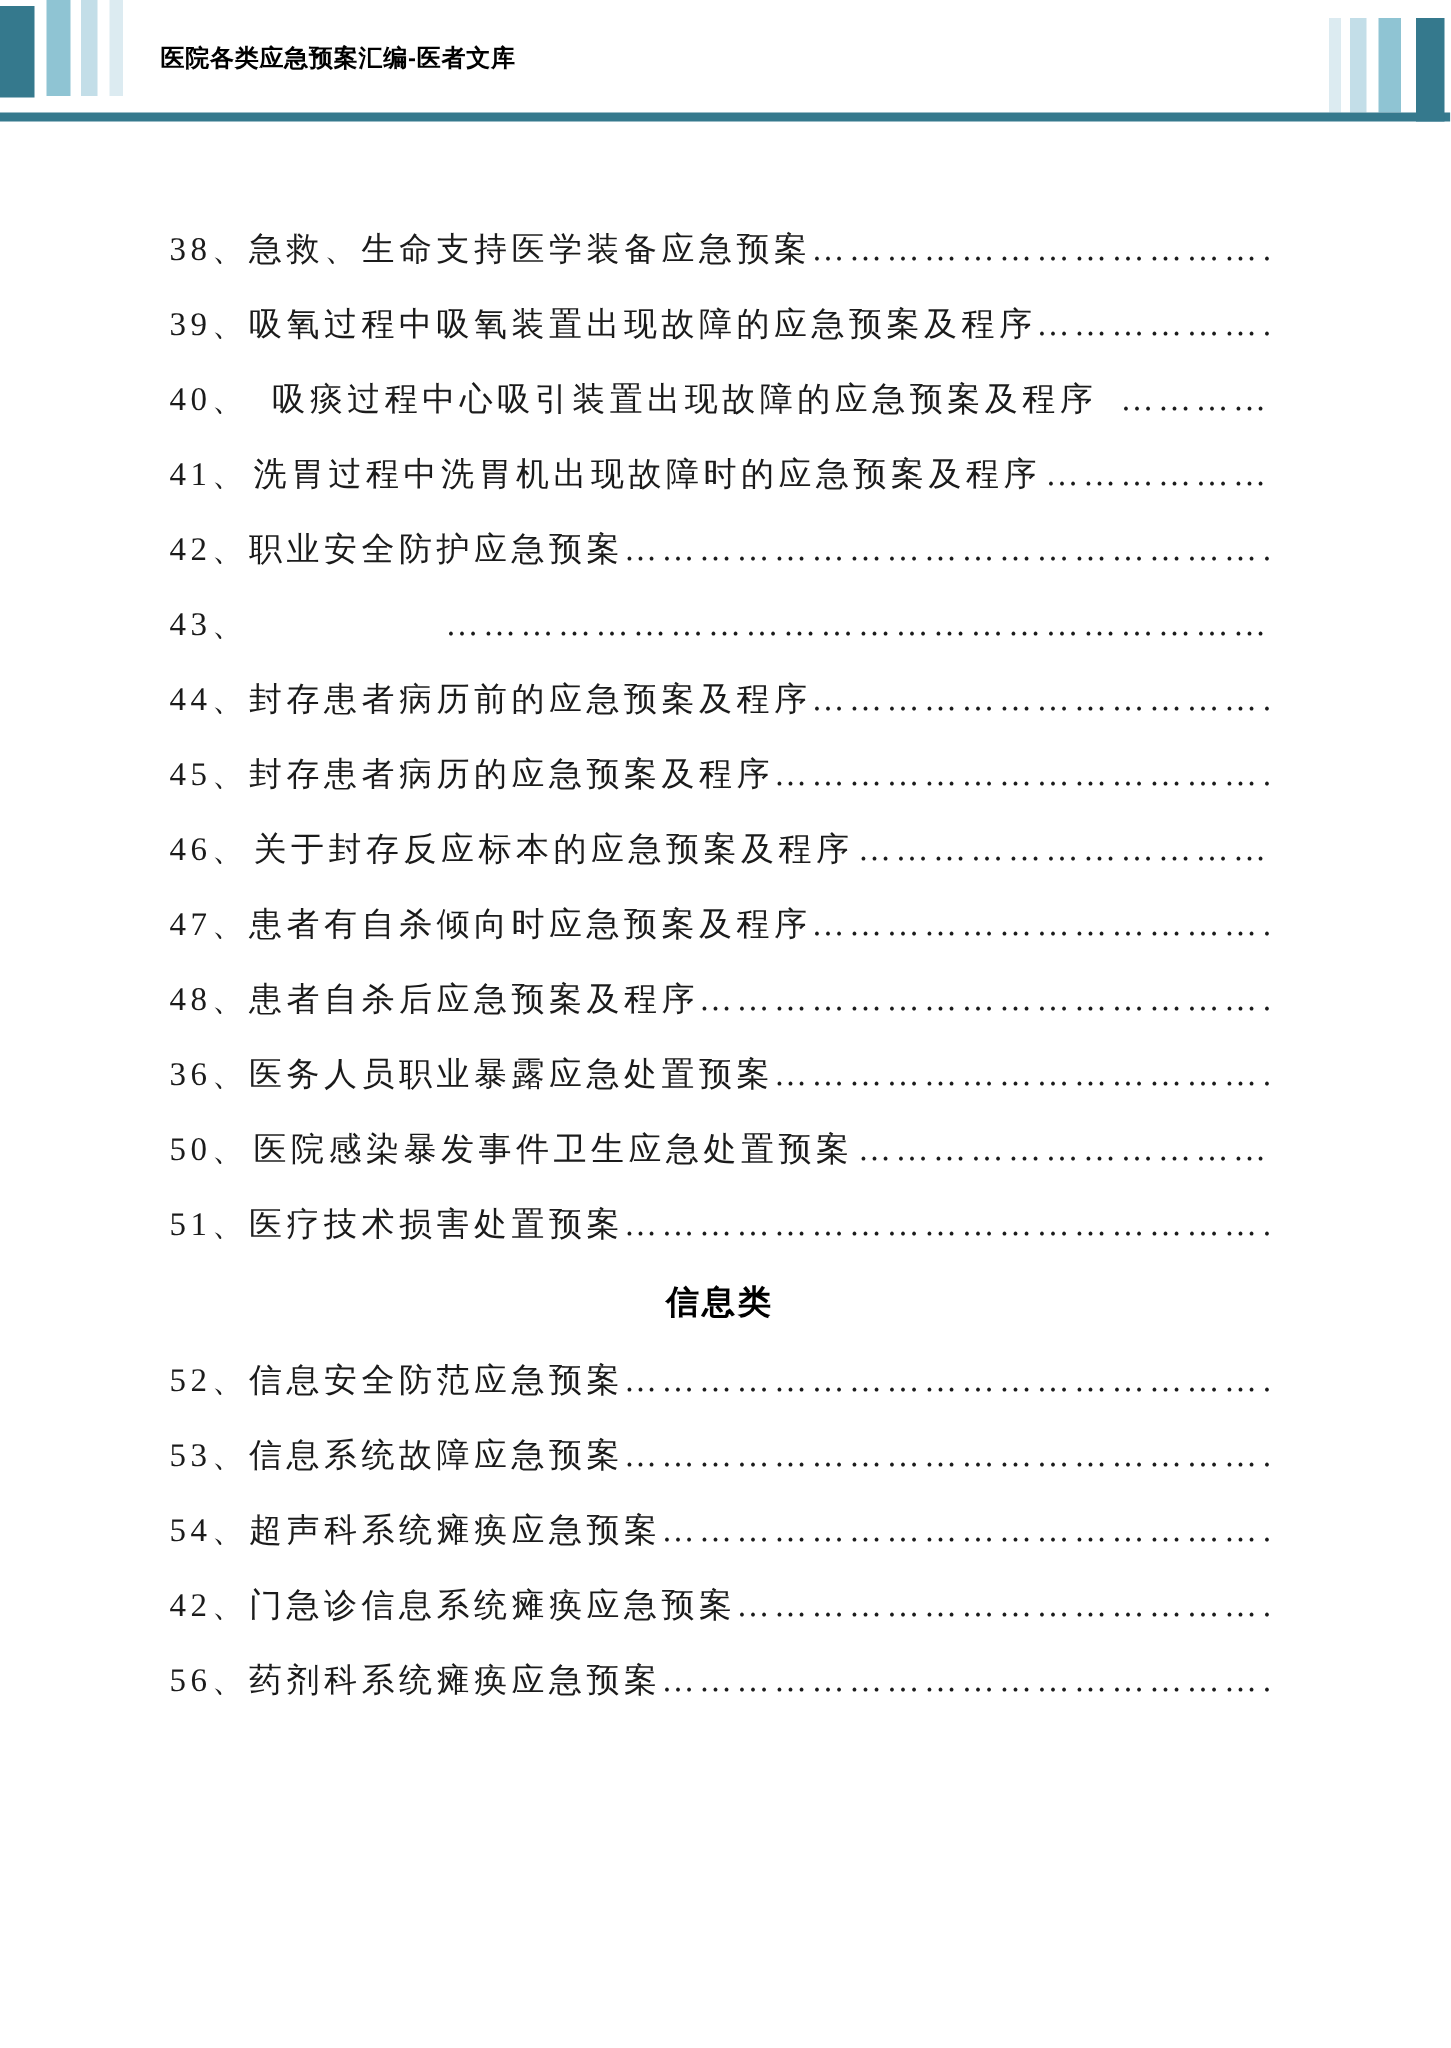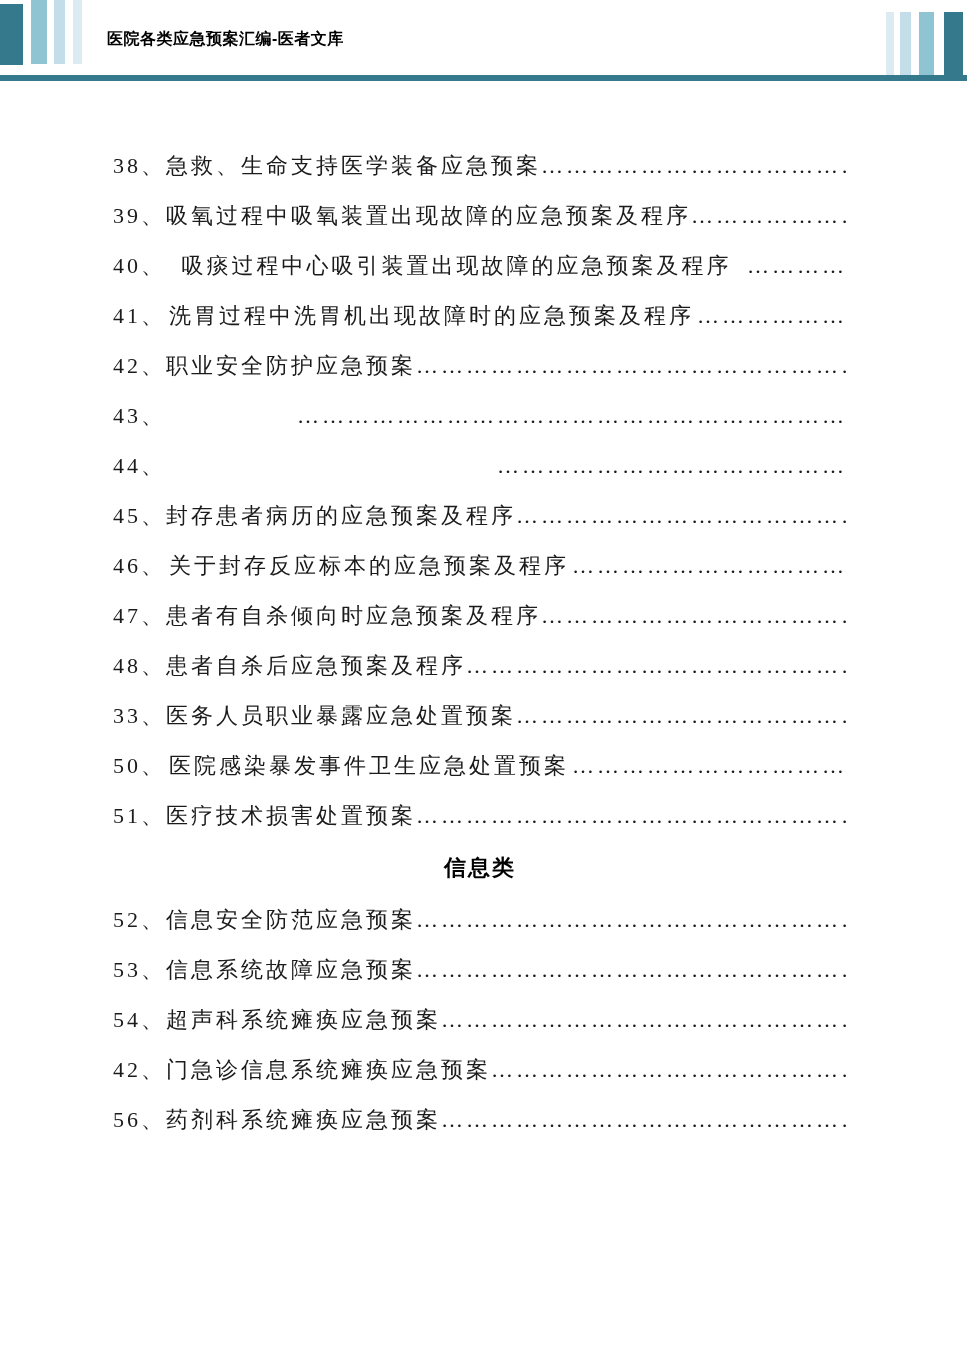--- a/index.html
+++ b/index.html
@@ -117,20 +117,21 @@
         <span>42、</span>
         <span>职业安全防护应急预案</span>
         <span class="toc-dots">………………………………………………………</span>
       </div>
     <div class="toc-row">
         <span>43、</span>
         <span class="toc-dots">…………………………………………………………</span>
       </div>
     <div class="toc-row">
         <span>44、</span>
+        <span>封存患者病历前的应急预案及程序</span>
         <span class="toc-dots">……………………………………</span>
       </div>
     <div class="toc-row">
         <span>45、</span>
         <span>封存患者病历的应急预案及程序</span>
         <span class="toc-dots">………………………………………</span>
       </div>
     <div class="toc-row">
         <span>46、</span>
         <span>关于封存反应标本的应急预案及程序</span>
@@ -140,21 +141,21 @@
         <span>47、</span>
         <span>患者有自杀倾向时应急预案及程序</span>
         <span class="toc-dots">……………………………………</span>
       </div>
     <div class="toc-row">
         <span>48、</span>
         <span>患者自杀后应急预案及程序</span>
         <span class="toc-dots">…………………………………………</span>
       </div>
     <div class="toc-row">
-        <span>33、</span>
+        <span>36、</span>
         <span>医务人员职业暴露应急处置预案</span>
         <span class="toc-dots">………………………………………</span>
       </div>
     <div class="toc-row">
         <span>50、</span>
         <span>医院感染暴发事件卫生应急处置预案</span>
         <span class="toc-dots">……………………………</span>
       </div>
     <div class="toc-row">
         <span>51、</span>

